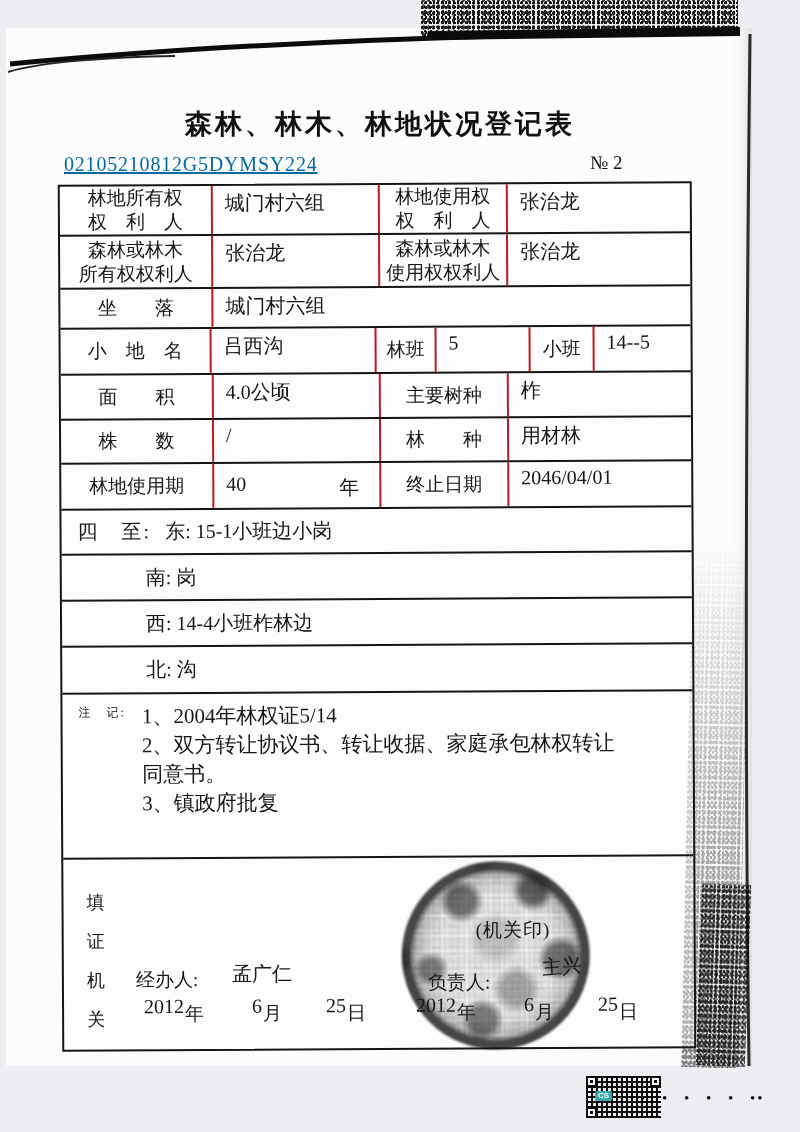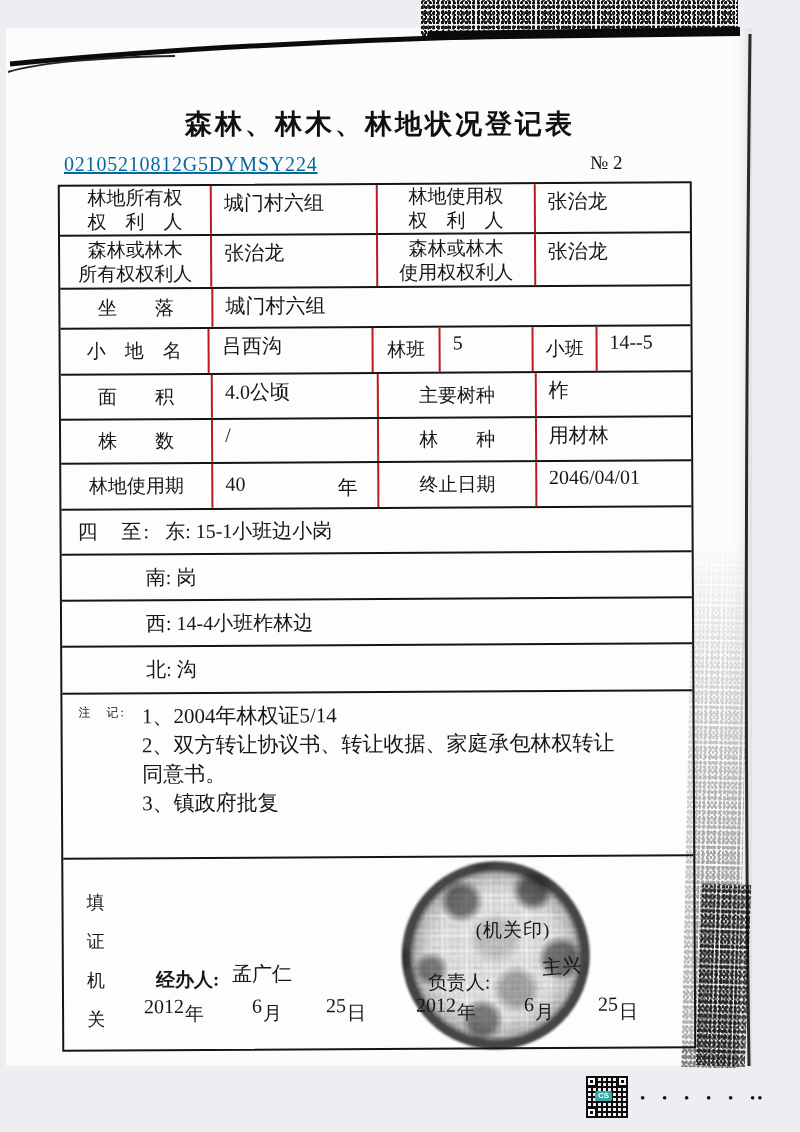--- a/index.html
+++ b/index.html
@@ -45,40 +45,40 @@
   }
   .row{display:flex;border-bottom:2px solid #151515;box-sizing:border-box;}
   .row:last-child{border-bottom:none;}
   .cell{border-right:2px solid #b91c1c;box-sizing:border-box;overflow:hidden;}
   .cell:last-child{border-right:none;}
   .lab{display:flex;align-items:center;justify-content:center;text-align:center;
        white-space:pre-line;font-size:19px;line-height:1.25;}
   .val{padding:4px 4px 0 12px;font-size:20px;}
   .h50{height:50px}.h53{height:53px}.h40{height:40px}.h46{height:46px}
   .h45{height:45px}.h44{height:44px}.h47{height:47px}
-  .w153{width:153px}.w167{width:167px}.w158{width:158px}.w155{width:155px}
-  .w151{width:151px}.w165{width:165px}.w68{width:68px}.w94{width:94px}
+  .w153{width:153px}.w167{width:167px}.w158{width:128px}.w155{width:155px}
+  .w151{width:151px}.w165{width:165px}.w68{width:60px}.w94{width:94px}
   .w64{width:64px}.w91{width:94px}.wrest{flex:1}
   .bounds-cell{width:100%;display:flex;align-items:center;font-size:20px;}
   .bounds-first{padding-left:16px;}
   .bounds-label{letter-spacing:2px;margin-right:14px;}
   .bounds-indent{padding-left:84px;}
   .year-unit-cell{display:flex;align-items:center;justify-content:space-between;}
   .raised{position:relative;top:-4px;}
   
   .notes-row{height:165px;}
   .notes-cell{width:100%;display:flex;padding:8px 10px 0 16px;box-sizing:border-box;}
   .notes-label{font-size:12px;letter-spacing:2px;white-space:nowrap;margin-right:16px;padding-top:2px;}
   .notes-lines{font-size:21px;line-height:29px;}
   
   .footer-row{height:190px;position:relative;overflow:visible;}
   .agency{position:absolute;left:20px;top:24px;width:24px;font-size:18px;
           line-height:39px;white-space:pre-line;text-align:center;}
   .fline{position:absolute;font-size:19px;white-space:nowrap;z-index:3;}
-  .handler-label{left:92px;top:108px;font-weight:bold;}
+  .handler-label{left:72px;top:108px;}
   .handler-name{left:168px;top:102px;font-size:20px;}
   .manager-label{left:364px;top:112px;}
   .manager-name{left:478px;top:96px;font-size:20px;transform:rotate(-4deg);}
   .stamp-caption{left:412px;top:60px;font-size:19px;letter-spacing:1px;}
   .dategrp{position:absolute;top:142px;z-index:3;white-space:nowrap;}
   .dategrp .num{font-size:20px;position:relative;top:-7px;margin-right:1px;font-family:Liberation Serif, serif;}
   .dategrp .unit{font-size:19px;}
   .dategrp .gap1{margin-left:44px;}
   .dategrp .gap2{margin-left:40px;}
   .date-left{left:80px;}
@@ -98,20 +98,21 @@
     filter:blur(1.1px) contrast(1.05);
   }
   .stamp-speckle{position:absolute;inset:0;border-radius:50%;opacity:.22;}
   
   .qr{
     position:absolute;left:586px;top:1076px;width:42px;height:42px;
     background-image:
       repeating-linear-gradient(0deg,#000 0 2px,transparent 2px 5px),
       repeating-linear-gradient(90deg,#000 0 2px,transparent 2px 5px);
     opacity:.95;
+    padding-left:33px;
   }
   .qr-corner{position:absolute;width:11px;height:11px;border:2px solid #000;background:#fff;box-sizing:border-box;}
   .qr-corner::after{content:"";position:absolute;left:2px;top:2px;width:3px;height:3px;background:#000;}
   .qr-c1{left:0;top:0}.qr-c2{right:0;top:0}.qr-c3{left:0;bottom:0}
   .qr-badge{
     position:absolute;left:9px;top:15px;padding:1px 3px;border-radius:2px;
     background:#2aa9a2;color:#fff;font-family:"Liberation Sans",sans-serif;
     font-size:8px;font-weight:bold;line-height:1;z-index:2;
   }
   .dots{position:absolute;left:640px;top:1090px;font-size:15px;color:#111;

